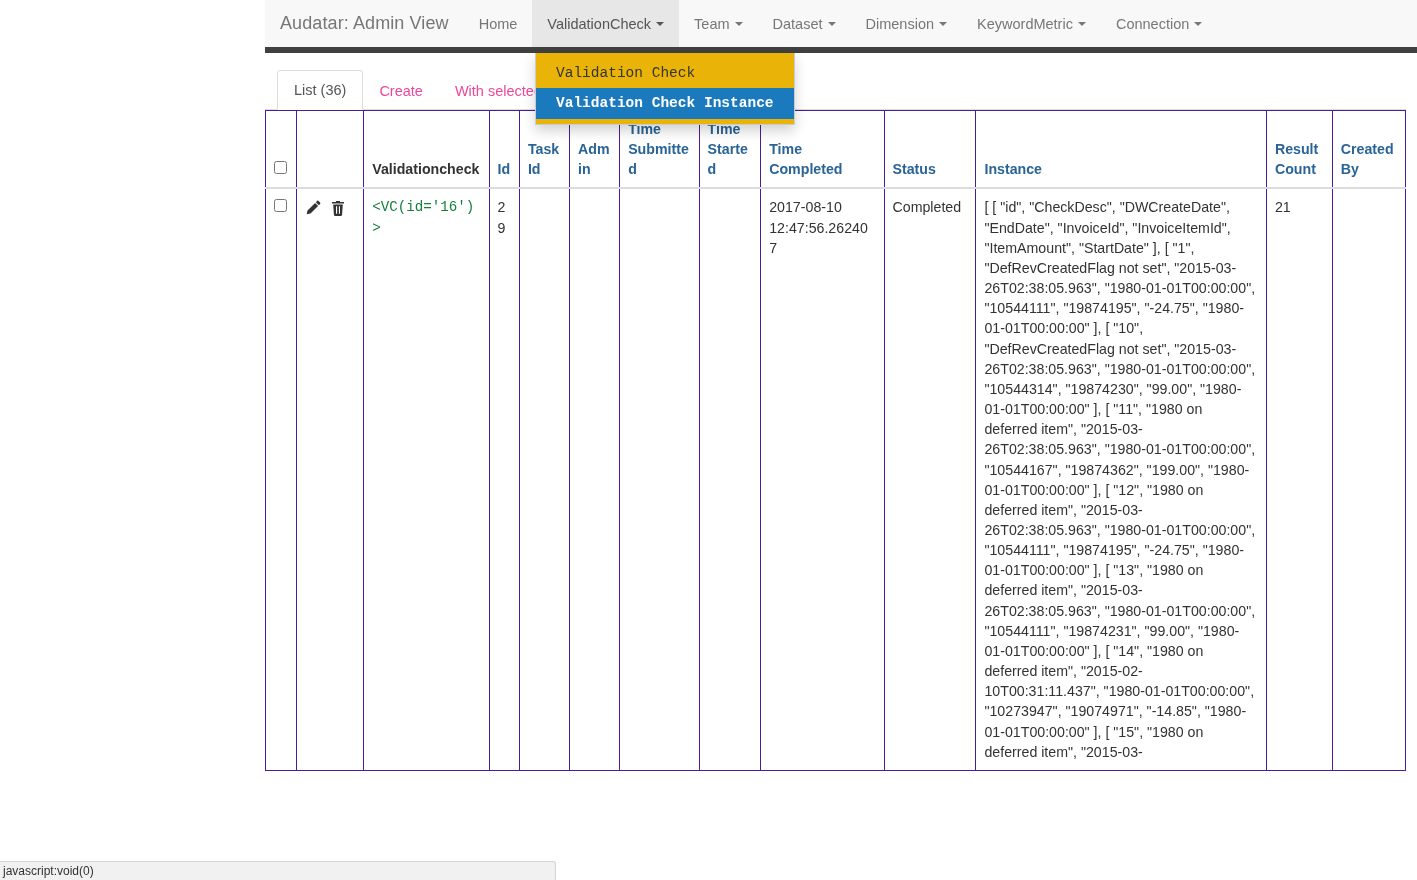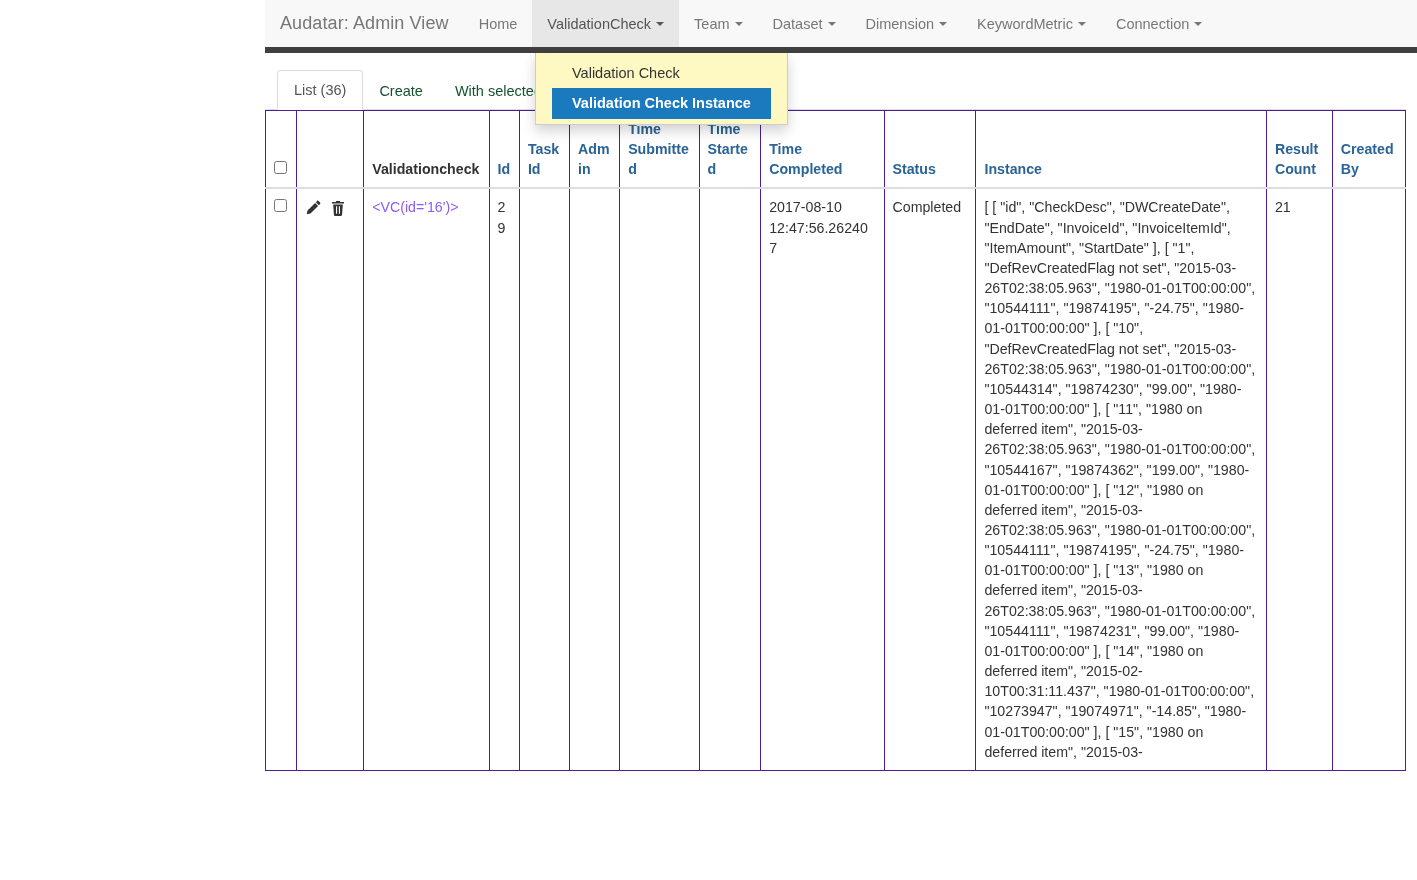--- a/index.html
+++ b/index.html
@@ -65,27 +65,28 @@
     border-right: 4px solid transparent;
     border-left: 4px solid transparent;
   }
 
   
   .dropdown-menu {
     position: absolute;
     left: 535px;
     top: 53px;
     min-width: 200px;
-    background: #fef9c3;
+    background: #eab308;
     border: 1px solid #cccccc;
     border-top: none;
     box-shadow: 0 6px 12px rgba(0,0,0,.175);
-    padding: 5px 16px;
+    padding: 5px 0;
     z-index: 60;
     box-sizing: border-box;
+    font-family: Liberation Mono, monospace;
   }
   .dropdown-item {
     display: block;
     padding: 4px 20px;
     font-size: 14.5px;
     color: #333333;
     white-space: nowrap;
     line-height: 1.55;
     text-decoration: none;
   }
@@ -108,21 +109,21 @@
     align-items: flex-end;
     height: 40px;
     border-bottom: 1px solid #dddddd;
     padding-left: 12px;
     margin: 0;
     box-sizing: border-box;
   }
   .tab {
     padding: 9px 16px 8px 16px;
     font-size: 14.5px;
-    color: #14532d;
+    color: #ec4899;
     text-decoration: none;
     line-height: 1.42;
     white-space: nowrap;
     position: relative;
     top: 1px;
   }
   .tab.active {
     color: #555555;
     background: #ffffff;
     border: 1px solid #dddddd;
@@ -185,21 +186,21 @@
     display: inline-block;
     width: 17px;
     height: 17px;
     vertical-align: middle;
     margin-right: 4px;
     color: #333333;
   }
   .icon-btn svg { display: block; }
 
   .results-cell { color: #333333; }
-  .vc-cell { color: #8b5cf6; }
+  .vc-cell { color: #15803d; font-family: Liberation Mono, monospace; }
 
   
   .statusbar {
     position: absolute;
     left: 0;
     bottom: 0;
     height: 19px;
     min-width: 180px;
     max-width: 560px;
     background: #f1f1f1;
@@ -329,14 +330,15 @@
         </tr>
       </tbody>
     </table>
   </div>
 
   <div class="dropdown-menu">
     <a class="dropdown-item">Validation Check</a>
     <a class="dropdown-item active">Validation Check Instance</a>
   </div>
 
+  <div class="statusbar">javascript:void(0)</div>
 
 </div>
 
 </body></html>

